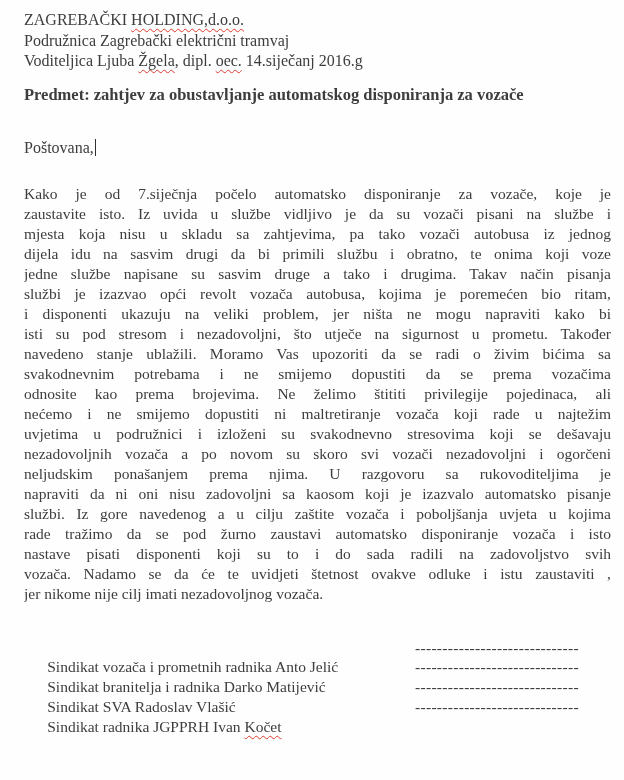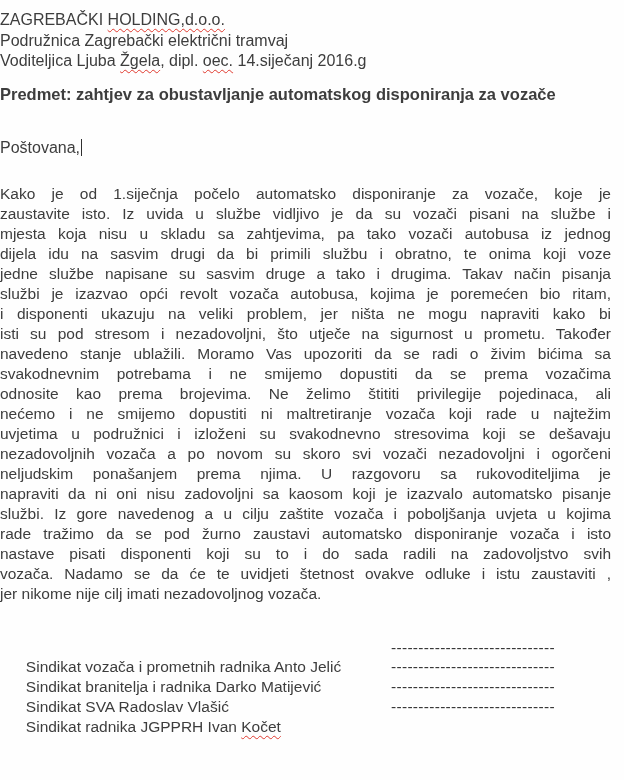--- a/index.html
+++ b/index.html
@@ -7,22 +7,22 @@
     padding: 0;
     width: 624px;
     height: 780px;
     background: #fefefe;
     overflow: hidden;
   }
   .page {
     box-sizing: border-box;
     width: 624px;
     height: 780px;
-    padding: 10px 13px 0 0;
-    font-family: Liberation Sans, sans-serif;
+    padding: 10px 13px 0 24px;
+    font-family: Liberation Serif, serif;
     color: #3d3d3d;
     -webkit-font-smoothing: antialiased;
   }
   .hdr-line {
     font-size: 16px;
     line-height: 20.5px;
     white-space: pre-wrap;
   }
   .squiggle {
     text-decoration: underline;
@@ -93,21 +93,21 @@
     <div class="hdr-line"><span>ZAGREBAČKI </span><span class="squiggle">HOLDING,d.o.o.</span></div>
     <div class="hdr-line">Podružnica Zagrebački električni tramvaj</div>
     <div class="hdr-line"><span>Voditeljica Ljuba </span><span class="squiggle">Žgela</span><span>, dipl. </span><span class="squiggle">oec.</span><span> 14.siječanj 2016.g</span></div>
   </div>
 
   <div class="subject">Predmet: zahtjev za obustavljanje automatskog disponiranja za vozače</div>
 
   <div class="salutation"><span>Poštovana,</span><span class="caret"></span></div>
 
   <div class="body-par">
-    <div class="bline">Kako je od 1.siječnja počelo automatsko disponiranje za vozače, koje je</div>
+    <div class="bline">Kako je od 7.siječnja počelo automatsko disponiranje za vozače, koje je</div>
     <div class="bline">zaustavite isto. Iz uvida u službe vidljivo je da su vozači pisani na službe i</div>
     <div class="bline">mjesta koja nisu u skladu sa zahtjevima, pa tako vozači autobusa iz jednog</div>
     <div class="bline">dijela idu na sasvim drugi da bi primili službu i obratno, te onima koji voze</div>
     <div class="bline">jedne službe napisane su sasvim druge a tako i drugima. Takav način pisanja</div>
     <div class="bline">službi je izazvao opći revolt vozača autobusa, kojima je poremećen bio ritam,</div>
     <div class="bline">i disponenti ukazuju na veliki problem, jer ništa ne mogu napraviti kako bi</div>
     <div class="bline">isti su pod stresom i nezadovoljni, što utječe na sigurnost u prometu. Također</div>
     <div class="bline">navedeno stanje ublažili. Moramo Vas upozoriti da se radi o živim bićima sa</div>
     <div class="bline">svakodnevnim potrebama i ne smijemo dopustiti da se prema vozačima</div>
     <div class="bline">odnosite kao prema brojevima. Ne želimo štititi privilegije pojedinaca, ali</div>

